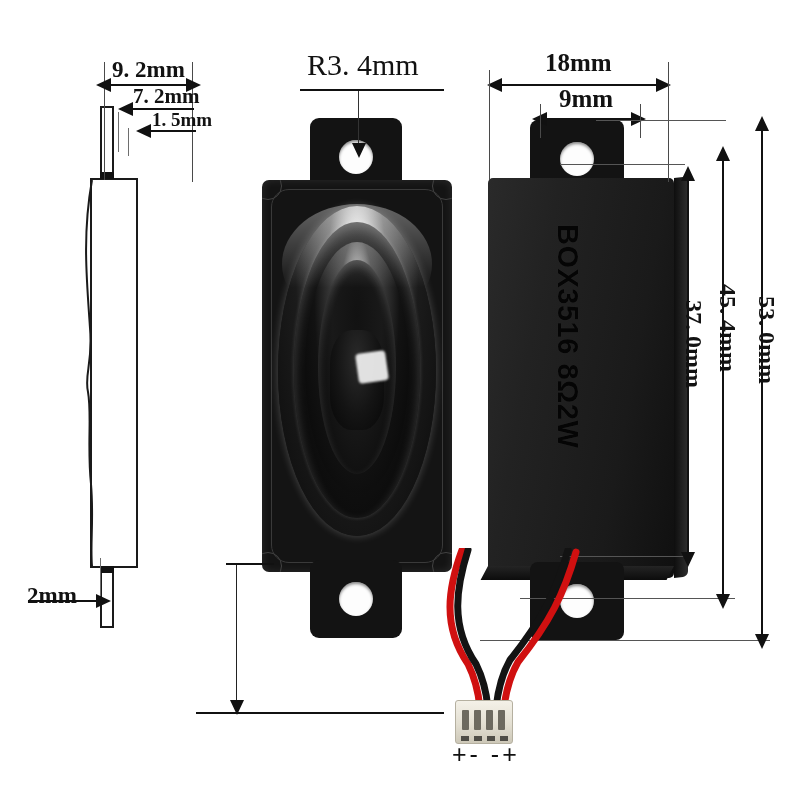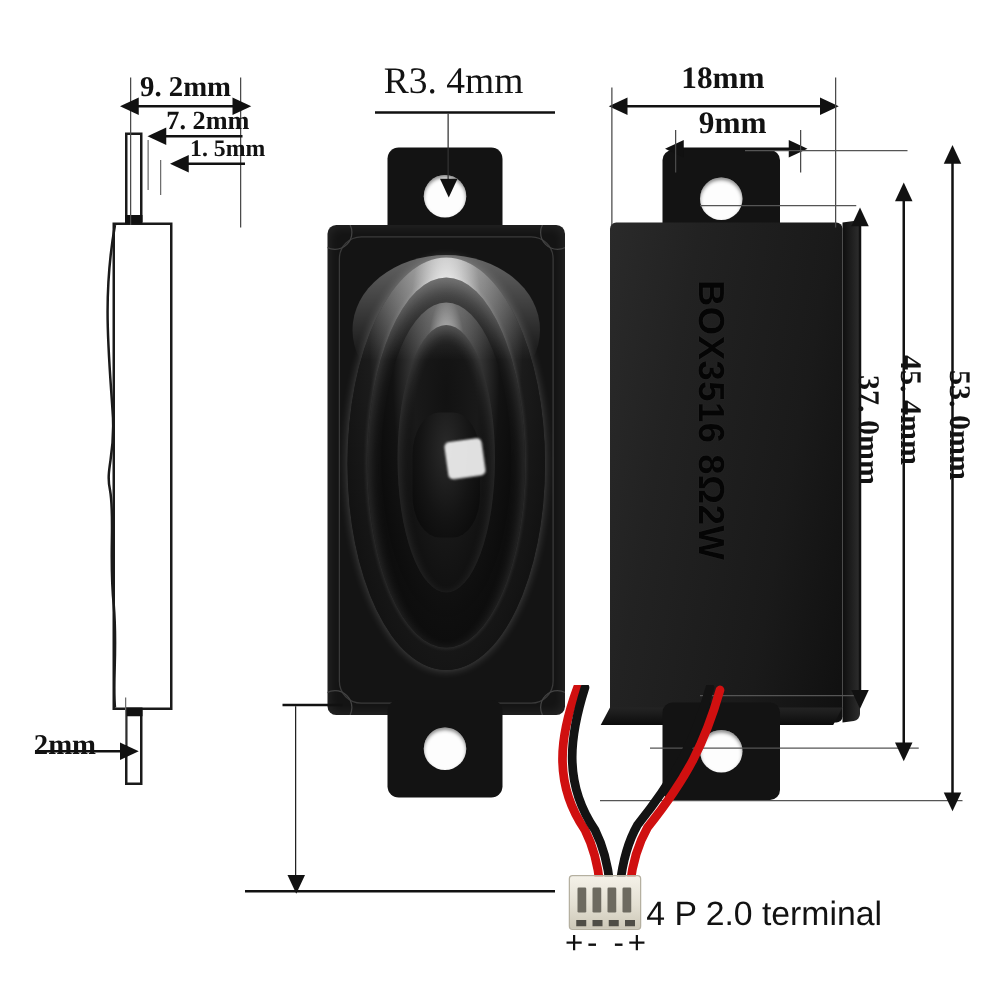--- a/index.html
+++ b/index.html
@@ -409,15 +409,14 @@
     <div class="conn-pin" style="left:30px;"></div>
     <div class="conn-pin" style="left:42px;"></div>
     <div class="conn-slot" style="left:5px;"></div>
     <div class="conn-slot" style="left:18px;"></div>
     <div class="conn-slot" style="left:31px;"></div>
     <div class="conn-slot" style="left:44px;"></div>
   </div>
 
   <div class="polarity">+-  -+</div>
 
-  <div class="lbl lbl-sans" style="left:517px; top:718px; font-size:27px;">4 P 2.0 terminal</div>
 
 </div>
 
 </body></html>

